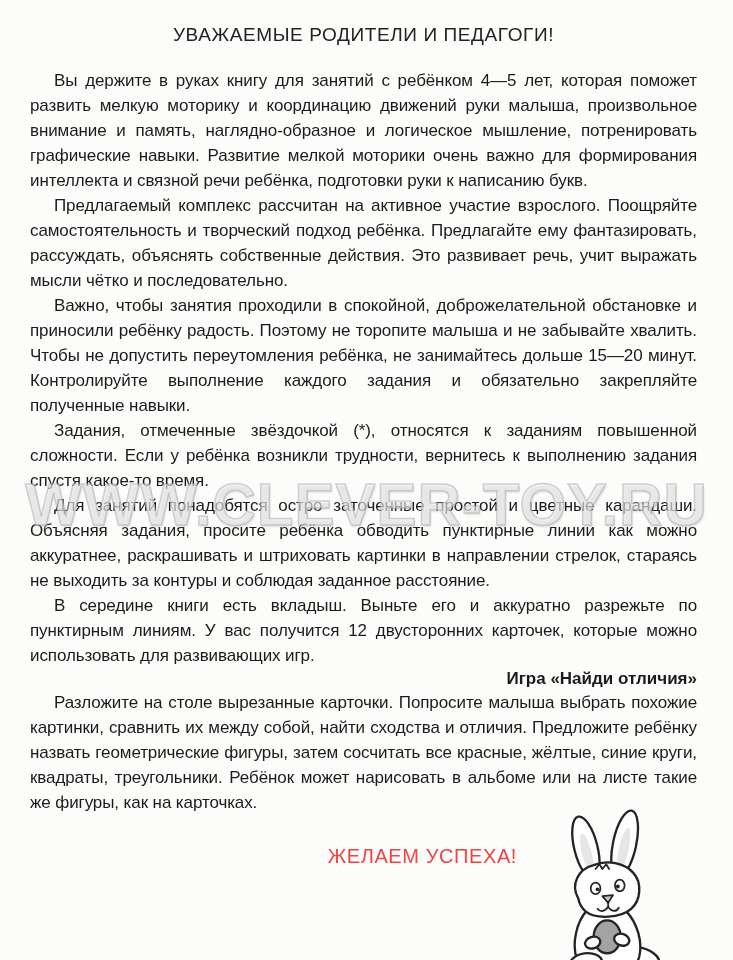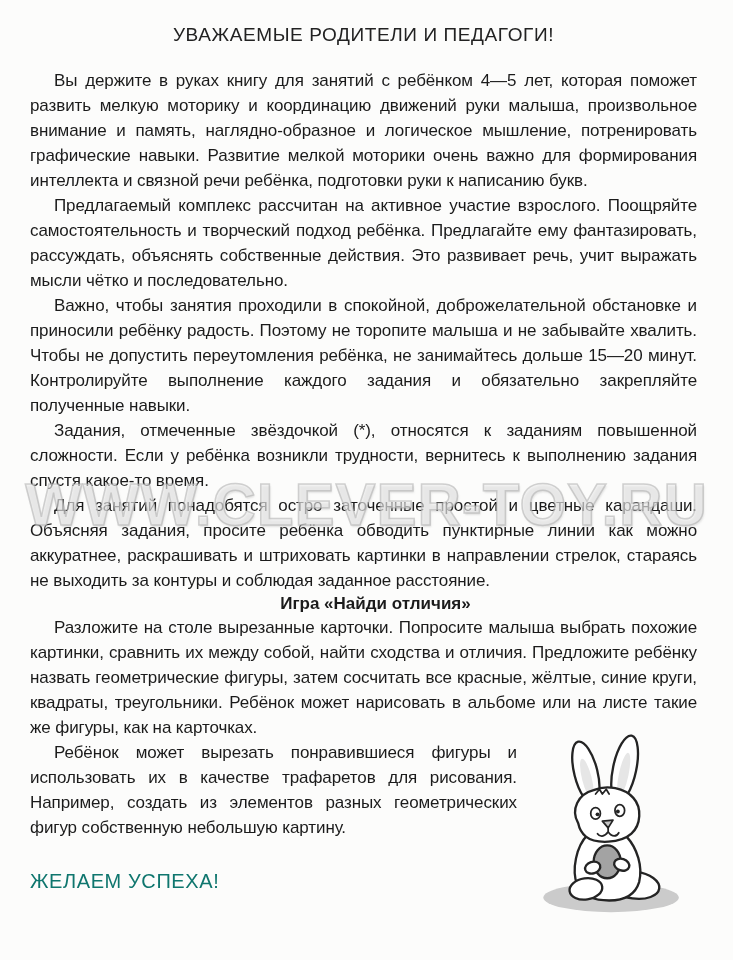--- a/index.html
+++ b/index.html
@@ -38,30 +38,30 @@
     text-indent: 24px;
     letter-spacing: -0.1px;
   }
 
   .game-heading {
     margin: 0;
     font-size: 17px;
     line-height: 21.6px;
     font-weight: bold;
     text-indent: 24px;
-    text-align: center;
+    text-align: right;
   }
 
   .closing {
     margin: 30px 0 0 0;
-    text-align: left;
+    text-align: right;
     font-size: 20px;
     font-weight: normal;
     letter-spacing: 0.6px;
-    color: #0f766e;
+    color: #ef4444;
   }
 
   .watermark {
     position: absolute;
     top: 442px;
     left: 0;
     width: 100%;
     text-align: center;
     font-size: 60px;
     font-weight: bold;
@@ -90,20 +90,21 @@
 
   <div class="content">
 
     <h1 class="title">УВАЖАЕМЫЕ РОДИТЕЛИ И ПЕДАГОГИ!</h1>
 
     <p class="para">Вы держите в руках книгу для занятий с ребёнком 4—5 лет, которая поможет развить мелкую моторику и координацию движений руки малыша, произвольное внимание и память, наглядно-образное и логическое мышление, потренировать графические навыки. Развитие мелкой моторики очень важно для формирования интеллекта и связной речи ребёнка, подготовки руки к написанию букв.</p>
     <p class="para">Предлагаемый комплекс рассчитан на активное участие взрослого. Поощряйте самостоятельность и творческий подход ребёнка. Предлагайте ему фантазировать, рассуждать, объяснять собственные действия. Это развивает речь, учит выражать мысли чётко и последовательно.</p>
     <p class="para">Важно, чтобы занятия проходили в спокойной, доброжелательной обстановке и приносили ребёнку радость. Поэтому не торопите малыша и не забывайте хвалить. Чтобы не допустить переутомления ребёнка, не занимайтесь дольше 15—20 минут. Контролируйте выполнение каждого задания и обязательно закрепляйте полученные навыки.</p>
     <p class="para">Задания, отмеченные звёздочкой (*), относятся к заданиям повышенной сложности. Если у ребёнка возникли трудности, вернитесь к выполнению задания спустя какое-то время.</p>
     <p class="para">Для занятий понадобятся остро заточенные простой и цветные карандаши. Объясняя задания, просите ребёнка обводить пунктирные линии как можно аккуратнее, раскрашивать и штриховать картинки в направлении стрелок, стараясь не выходить за контуры и соблюдая заданное расстояние.</p>
+    <p class="para">В середине книги есть вкладыш. Выньте его и аккуратно разрежьте по пунктирным линиям. У вас получится 12 двусторонних карточек, которые можно использовать для развивающих игр.</p>
 
     <h2 class="game-heading">Игра «Найди отличия»</h2>
     <p class="para">Разложите на столе вырезанные карточки. Попросите малыша выбрать похожие картинки, сравнить их между собой, найти сходства и отличия. Предложите ребёнку назвать геометрические фигуры, затем сосчитать все красные, жёлтые, синие круги, квадраты, треугольники. Ребёнок может нарисовать в альбоме или на листе такие же фигуры, как на карточках.</p>
 
     <div class="rabbit-wrap">
       <svg viewBox="0 0 160 188" width="168" height="182">
 
         <ellipse cx="78" cy="169" rx="70" ry="15" fill="#cbcbcb"></ellipse>
         <g stroke="#242424" stroke-width="2.4" stroke-linecap="round" stroke-linejoin="round">
 
@@ -132,21 +133,20 @@
           <circle cx="64" cy="83" r="2" fill="#242424" stroke="none"></circle>
           <circle cx="85" cy="80" r="2" fill="#242424" stroke="none"></circle>
 
           <path d="M69 90 L80 89 L75 97 Z" fill="#c6c6c6" stroke-width="1.8"></path>
 
           <path d="M75 97 L75 101 M75 101 C71 107 66 106 64 103 M75 101 C79 107 84 106 86 102" fill="none" stroke-width="1.8"></path>
         </g>
       </svg>
     </div>
 
-    <p class="para">Ребёнок может вырезать понравившиеся фигуры и использовать их в качестве трафаретов для рисования. Например, создать из элементов разных геометрических фигур собственную небольшую картину.</p>
 
     <p class="closing">ЖЕЛАЕМ УСПЕХА!</p>
 
   </div>
 
   <div class="watermark">WWW.CLEVER-TOY.RU</div>
 
 </div>
 
 </body></html>

